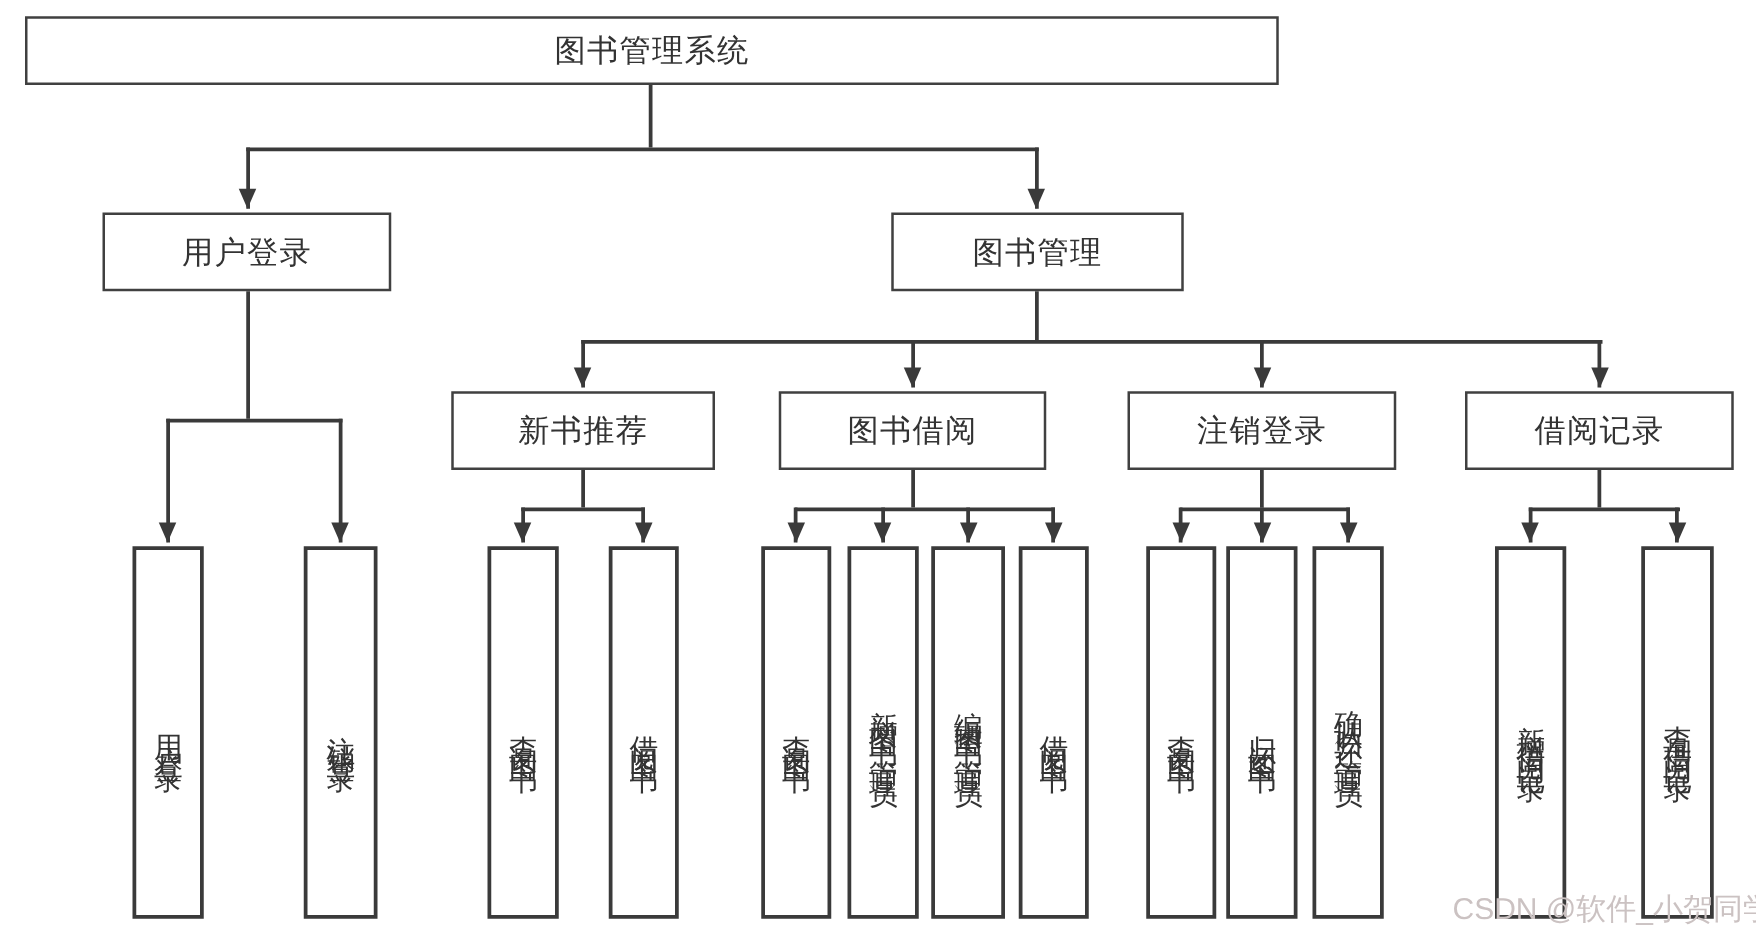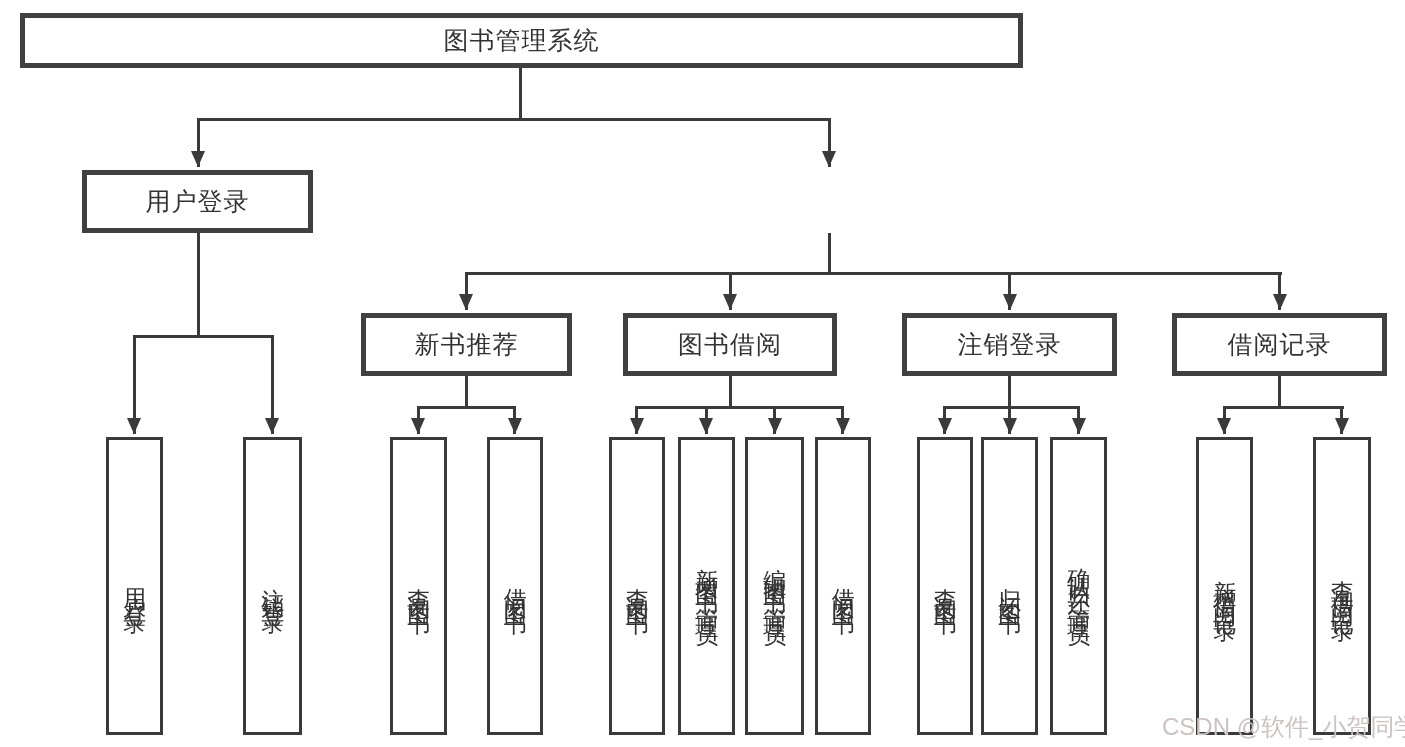--- a/index.html
+++ b/index.html
@@ -7,21 +7,21 @@
     position:relative;
     width:1405px; height:747px;
     background:#ffffff;
     font-family:"Liberation Sans","DejaVu Sans",sans-serif;
     overflow:hidden;
   }
   
   .hbox {
     position:absolute;
     box-sizing:border-box;
-    border:5px solid #404040;
+    border:2px solid #404040;
     background:#ffffff;
     display:flex; align-items:center; justify-content:center;
     font-size:25px; letter-spacing:1px;
     color:#333333;
     white-space:nowrap;
   }
   .vbox {
     position:absolute;
     box-sizing:border-box;
     border:3px solid #3a3a3a;
@@ -59,20 +59,21 @@
   <div class="hbox" style="left:20px;top:13px;width:1003px;height:55px">图书管理系统</div>
 
   <div class="vl" style="left:519px;top:68px;height:50px"></div>
   <div class="hl" style="left:197px;top:118px;width:634px"></div>
   <div class="vl" style="left:197px;top:118px;height:49px"></div>
   <div class="ah" style="left:191px;top:151px"></div>
   <div class="vl" style="left:828px;top:118px;height:49px"></div>
   <div class="ah" style="left:822px;top:151px"></div>
 
   <div class="hbox" style="left:82px;top:170px;width:231px;height:63px">用户登录</div>
+  <div class="hbox" style="left:713px;top:170px;width:234px;height:63px">图书管理</div>
 
   <div class="vl" style="left:197px;top:233px;height:102px"></div>
   <div class="hl" style="left:133px;top:335px;width:141px"></div>
   <div class="vl" style="left:133px;top:335px;height:99px"></div>
   <div class="ah" style="left:127px;top:418px"></div>
   <div class="vl" style="left:271px;top:335px;height:99px"></div>
   <div class="ah" style="left:265px;top:418px"></div>
 
   <div class="vl" style="left:828px;top:233px;height:39px"></div>
   <div class="hl" style="left:465px;top:272px;width:817px"></div>

